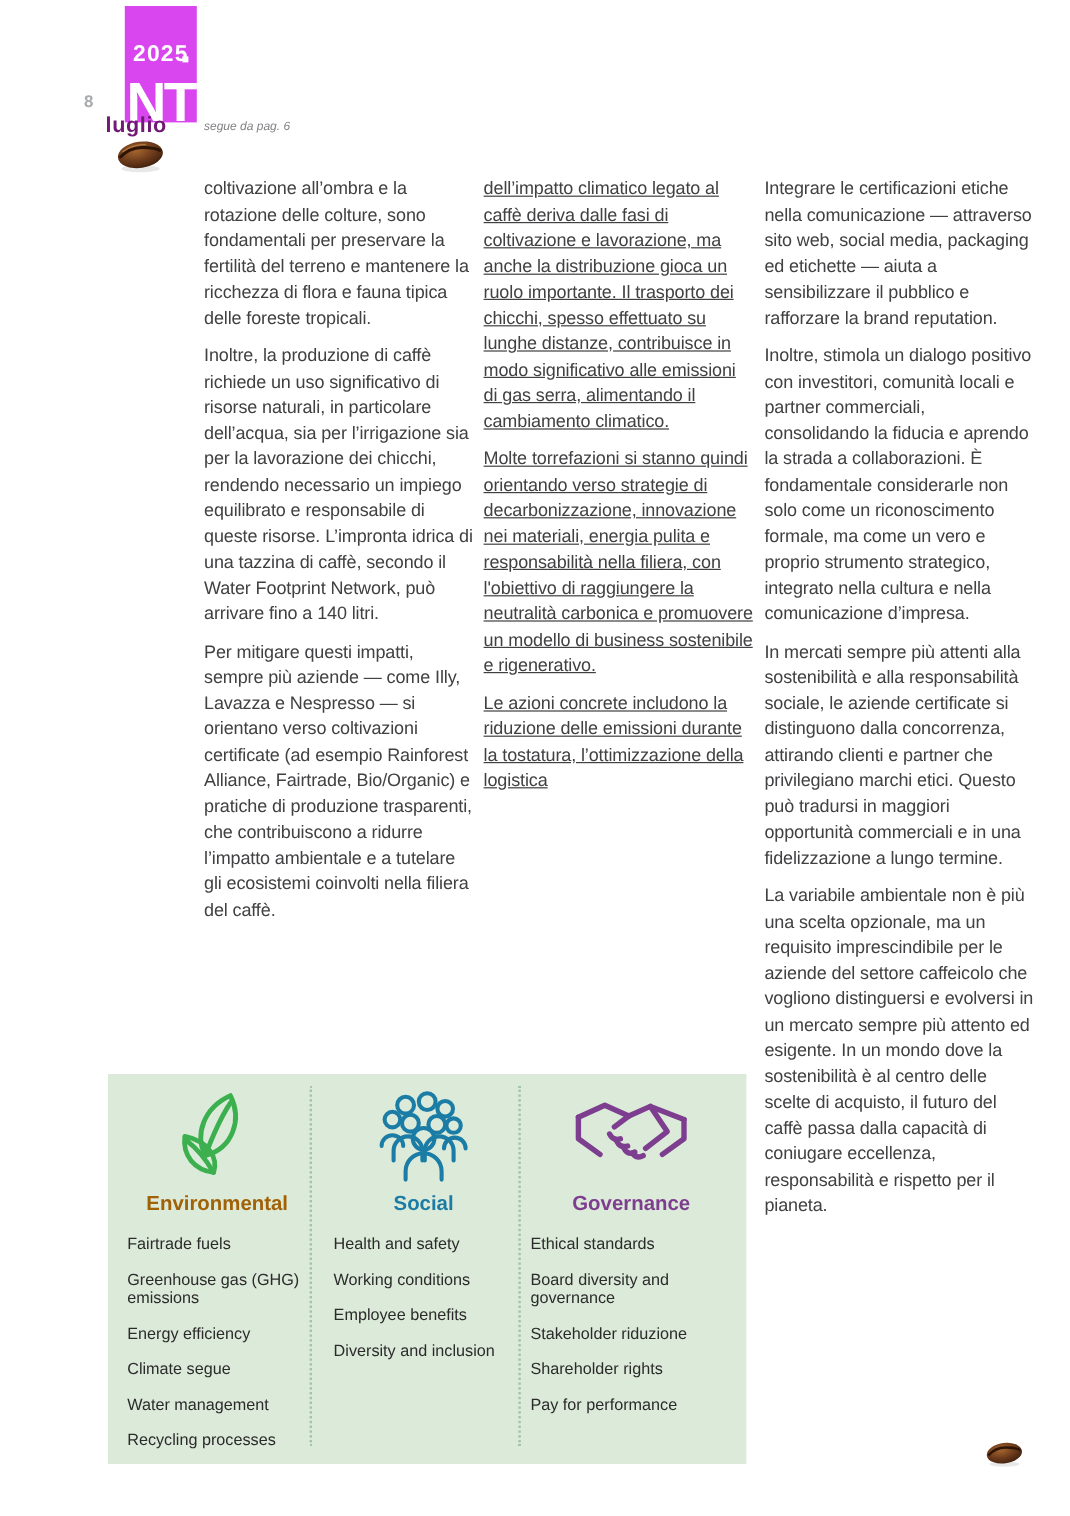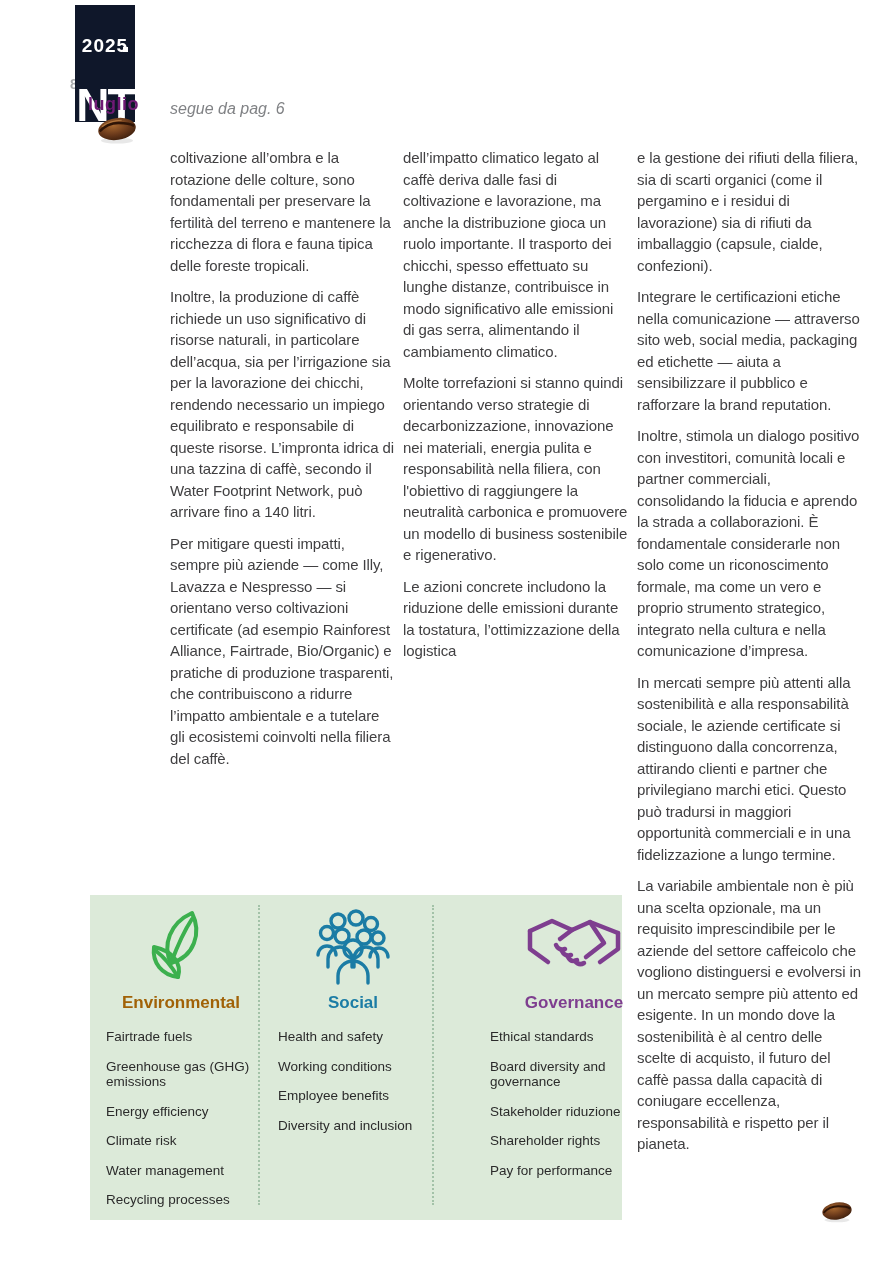--- a/index.html
+++ b/index.html
@@ -1,46 +1,46 @@
 <!DOCTYPE html>
 <html><head>
 <meta charset="utf-8">
 <style>
   html,body{margin:0;padding:0;background:#ffffff;}
   .page{position:relative;width:892px;height:1263px;background:#ffffff;overflow:hidden;
         font-family:"Liberation Sans", sans-serif;}
   
-  .logo-box{position:absolute;left:75px;top:5px;width:60px;height:117px;background:#0f172a;}
+  .logo-box{position:absolute;left:104px;top:5px;width:60px;height:97px;background:#d946ef;}
   .logo-year{position:absolute;left:0;top:30px;width:100%;text-align:center;color:#ffffff;
              font-size:19px;font-weight:bold;letter-spacing:1px;}
   .logo-nt{position:absolute;left:0;bottom:-6px;width:100%;text-align:center;color:#ffffff;
            font-size:46px;font-weight:bold;letter-spacing:-2px;line-height:1;}
   .logo-sq{position:absolute;right:7px;top:42px;width:5px;height:5px;background:#ffffff;}
   .page-number{position:absolute;left:70px;top:76px;color:#a9abad;font-size:14px;font-weight:bold;}
   .logo-month{position:absolute;left:88px;top:94px;width:60px;text-align:left;color:#701a75;
               font-size:18px;font-weight:bold;letter-spacing:0.5px;}
   .bean-top{position:absolute;left:95px;top:113px;width:44px;height:32px;}
-  .continues{position:absolute;left:170px;top:100px;color:#808285;font-size:16px;font-style:italic;}
+  .continues{position:absolute;left:170px;top:100px;color:#808285;font-size:10px;font-style:italic;}
   
   .col{position:absolute;top:147px;width:225px;color:#414042;font-size:15px;line-height:21.5px;
        letter-spacing:-0.1px;}
   .col p{margin:0 0 10px 0;}
   .col-1{left:170px;}
-  .col-2{left:403px;}
+  .col-2{left:403px;text-decoration:underline;}
   .col-3{left:637px;}
   .bean-bottom{position:absolute;left:820px;top:1198px;width:34px;height:26px;}
   
   .esg{position:absolute;left:90px;top:895px;width:532px;height:325px;background:#dcead9;}
   .esg-divider{position:absolute;top:10px;height:300px;border-left:2px dotted #a3c2a8;width:0;}
   .esg-div-1{left:168px;}
   .esg-div-2{left:342px;}
   .esg-col{position:absolute;top:12px;}
   .esg-col-e{left:16px;width:150px;}
   .esg-col-s{left:188px;width:150px;}
-  .esg-col-g{left:352px;width:168px;margin-left:48px;}
+  .esg-col-g{left:352px;width:168px;}
   .esg-icon{height:80px;display:flex;align-items:center;justify-content:center;}
   .esg-title{text-align:center;font-size:17px;font-weight:bold;margin:6px 0 16px 0;}
   .t-env{color:#a16207;}
   .t-soc{color:#1b7ca5;}
   .t-gov{color:#7e3e8f;}
   .esg-items{list-style:none;margin:0;padding:0;font-size:13.5px;line-height:1.15;color:#2b2b2b;}
   .esg-items li{margin-bottom:14px;}
 </style>
 </head>
 <body>
@@ -75,21 +75,20 @@
     <p>coltivazione all’ombra e la rotazione delle colture, sono fondamentali per preservare la fertilità del terreno e mantenere la ricchezza di flora e fauna tipica delle foreste tropicali.</p>
     <p>Inoltre, la produzione di caffè richiede un uso significativo di risorse naturali, in particolare dell’acqua, sia per l’irrigazione sia per la lavorazione dei chicchi, rendendo necessario un impiego equilibrato e responsabile di queste risorse. L’impronta idrica di una tazzina di caffè, secondo il Water Footprint Network, può arrivare fino a 140 litri.</p>
     <p>Per mitigare questi impatti, sempre più aziende — come Illy, Lavazza e Nespresso — si orientano verso coltivazioni certificate (ad esempio Rainforest Alliance, Fairtrade, Bio/Organic) e pratiche di produzione trasparenti, che contribuiscono a ridurre l’impatto ambientale e a tutelare gli ecosistemi coinvolti nella filiera del caffè.</p>
   </div>
   <div class="col col-2">
     <p>dell’impatto climatico legato al caffè deriva dalle fasi di coltivazione e lavorazione, ma anche la distribuzione gioca un ruolo importante. Il trasporto dei chicchi, spesso effettuato su lunghe distanze, contribuisce in modo significativo alle emissioni di gas serra, alimentando il cambiamento climatico.</p>
     <p>Molte torrefazioni si stanno quindi orientando verso strategie di decarbonizzazione, innovazione nei materiali, energia pulita e responsabilità nella filiera, con l'obiettivo di raggiungere la neutralità carbonica e promuovere un modello di business sostenibile e rigenerativo.</p>
     <p>Le azioni concrete includono la riduzione delle emissioni durante la tostatura, l’ottimizzazione della logistica</p>
   </div>
   <div class="col col-3">
-    <p>e la gestione dei rifiuti della filiera, sia di scarti organici (come il pergamino e i residui di lavorazione) sia di rifiuti da imballaggio (capsule, cialde, confezioni).</p>
     <p>Integrare le certificazioni etiche nella comunicazione — attraverso sito web, social media, packaging ed etichette — aiuta a sensibilizzare il pubblico e rafforzare la brand reputation.</p>
     <p>Inoltre, stimola un dialogo positivo con investitori, comunità locali e partner commerciali, consolidando la fiducia e aprendo la strada a collaborazioni. È fondamentale considerarle non solo come un riconoscimento formale, ma come un vero e proprio strumento strategico, integrato nella cultura e nella comunicazione d’impresa.</p>
     <p>In mercati sempre più attenti alla sostenibilità e alla responsabilità sociale, le aziende certificate si distinguono dalla concorrenza, attirando clienti e partner che privilegiano marchi etici. Questo può tradursi in maggiori opportunità commerciali e in una fidelizzazione a lungo termine.</p>
     <p>La variabile ambientale non è più una scelta opzionale, ma un requisito imprescindibile per le aziende del settore caffeicolo che vogliono distinguersi e evolversi in un mercato sempre più attento ed esigente. In un mondo dove la sostenibilità è al centro delle scelte di acquisto, il futuro del caffè passa dalla capacità di coniugare eccellenza, responsabilità e rispetto per il pianeta.</p>
   </div>
 
   <svg class="bean-bottom" viewBox="0 0 60 44">
     <ellipse cx="30" cy="38" rx="22" ry="4" fill="#d9d9d9" opacity="0.6"></ellipse>
     <ellipse cx="30" cy="22" rx="26" ry="15" fill="url(#beanGrad)" transform="rotate(-8 30 22)"></ellipse>
     <path d="M6 22 Q18 12 33 14 Q48 16 54 21" stroke="#2e1406" stroke-width="3.5" fill="none" transform="rotate(-8 30 22)"></path>
@@ -106,21 +105,21 @@
           <path d="M25 54 C31 38 38 22 46 10"></path>
           <path d="M8 38 C6 54 16 66 32 68 C36 56 28 42 8 38 Z"></path>
           <path d="M32 68 C26 58 18 48 10 42"></path>
         </svg>
       </div>
       <div class="esg-title t-env">Environmental</div>
       <ul class="esg-items">
         <li>Fairtrade fuels</li>
         <li>Greenhouse gas (GHG) emissions</li>
         <li>Energy efficiency</li>
-        <li>Climate risk</li>
+        <li>Climate segue</li>
         <li>Water management</li>
         <li>Recycling processes</li>
       </ul>
     </div>
 
     <div class="esg-col esg-col-s">
       <div class="esg-icon">
         <svg width="74" height="76" viewBox="0 0 74 76" fill="none" stroke="#1b7ca5" stroke-width="3.4" stroke-linecap="round" stroke-linejoin="round">
           <circle cx="22" cy="12" r="7"></circle>
           <circle cx="40" cy="9" r="7"></circle>

